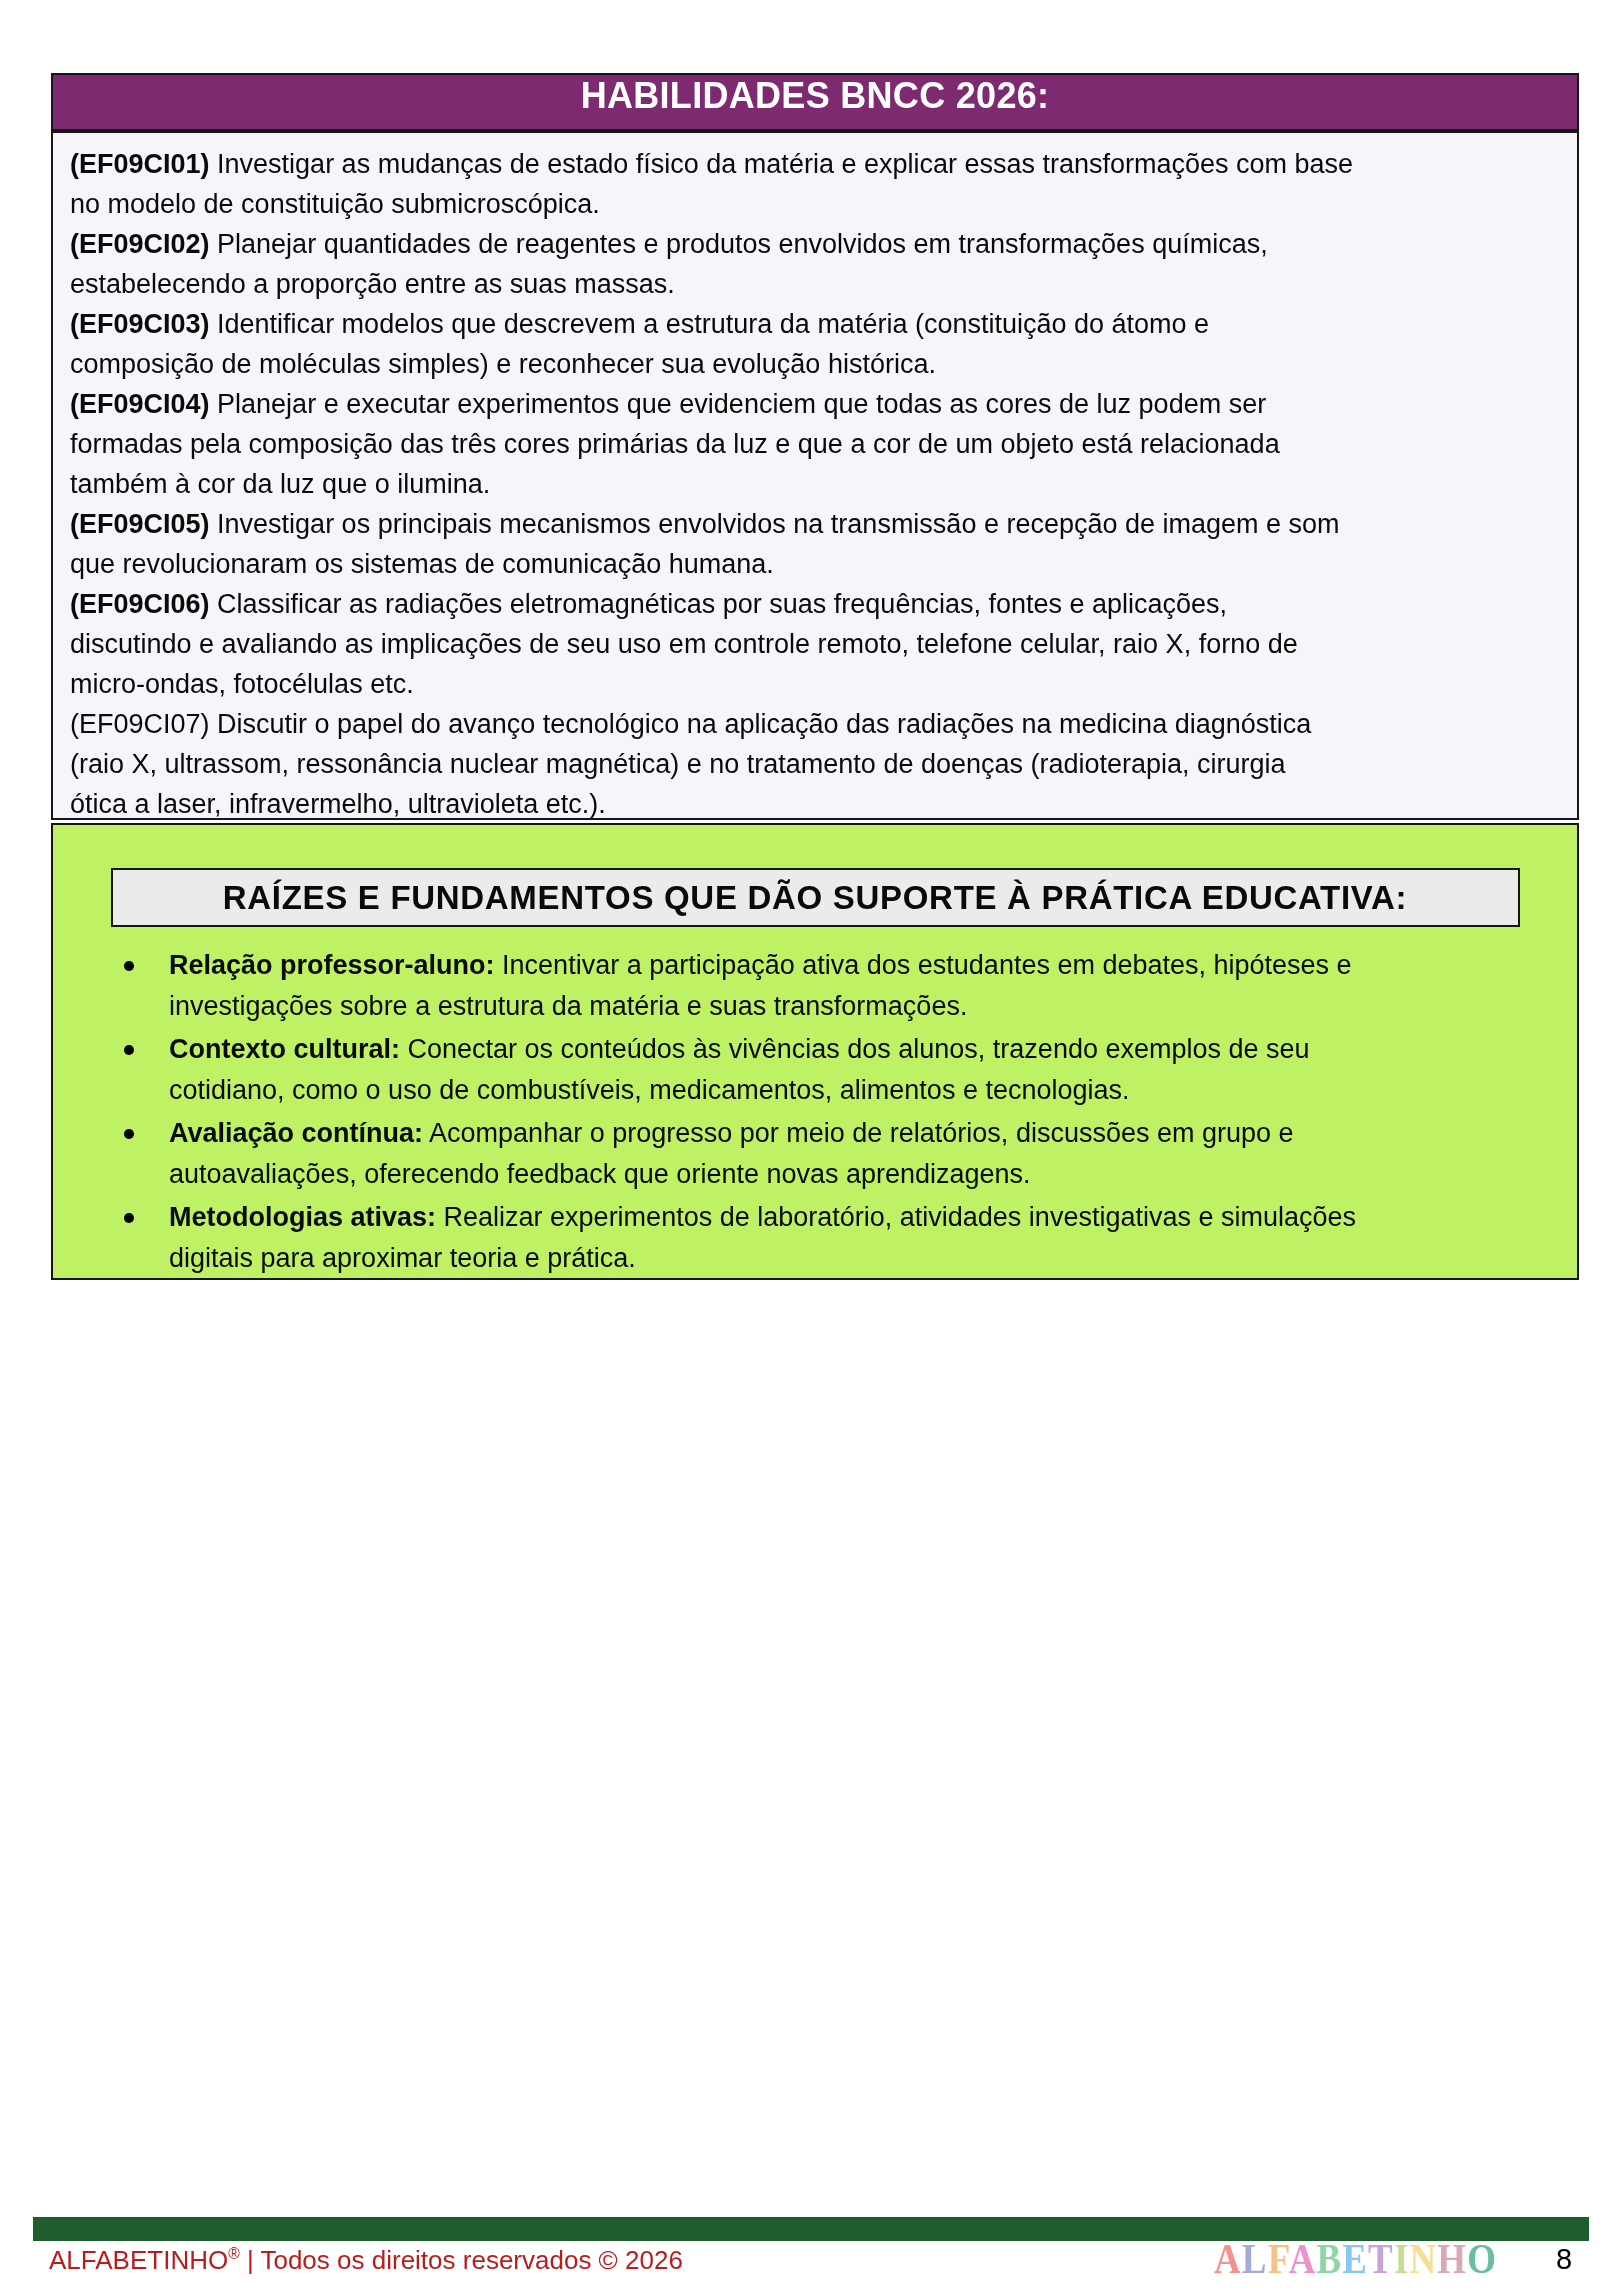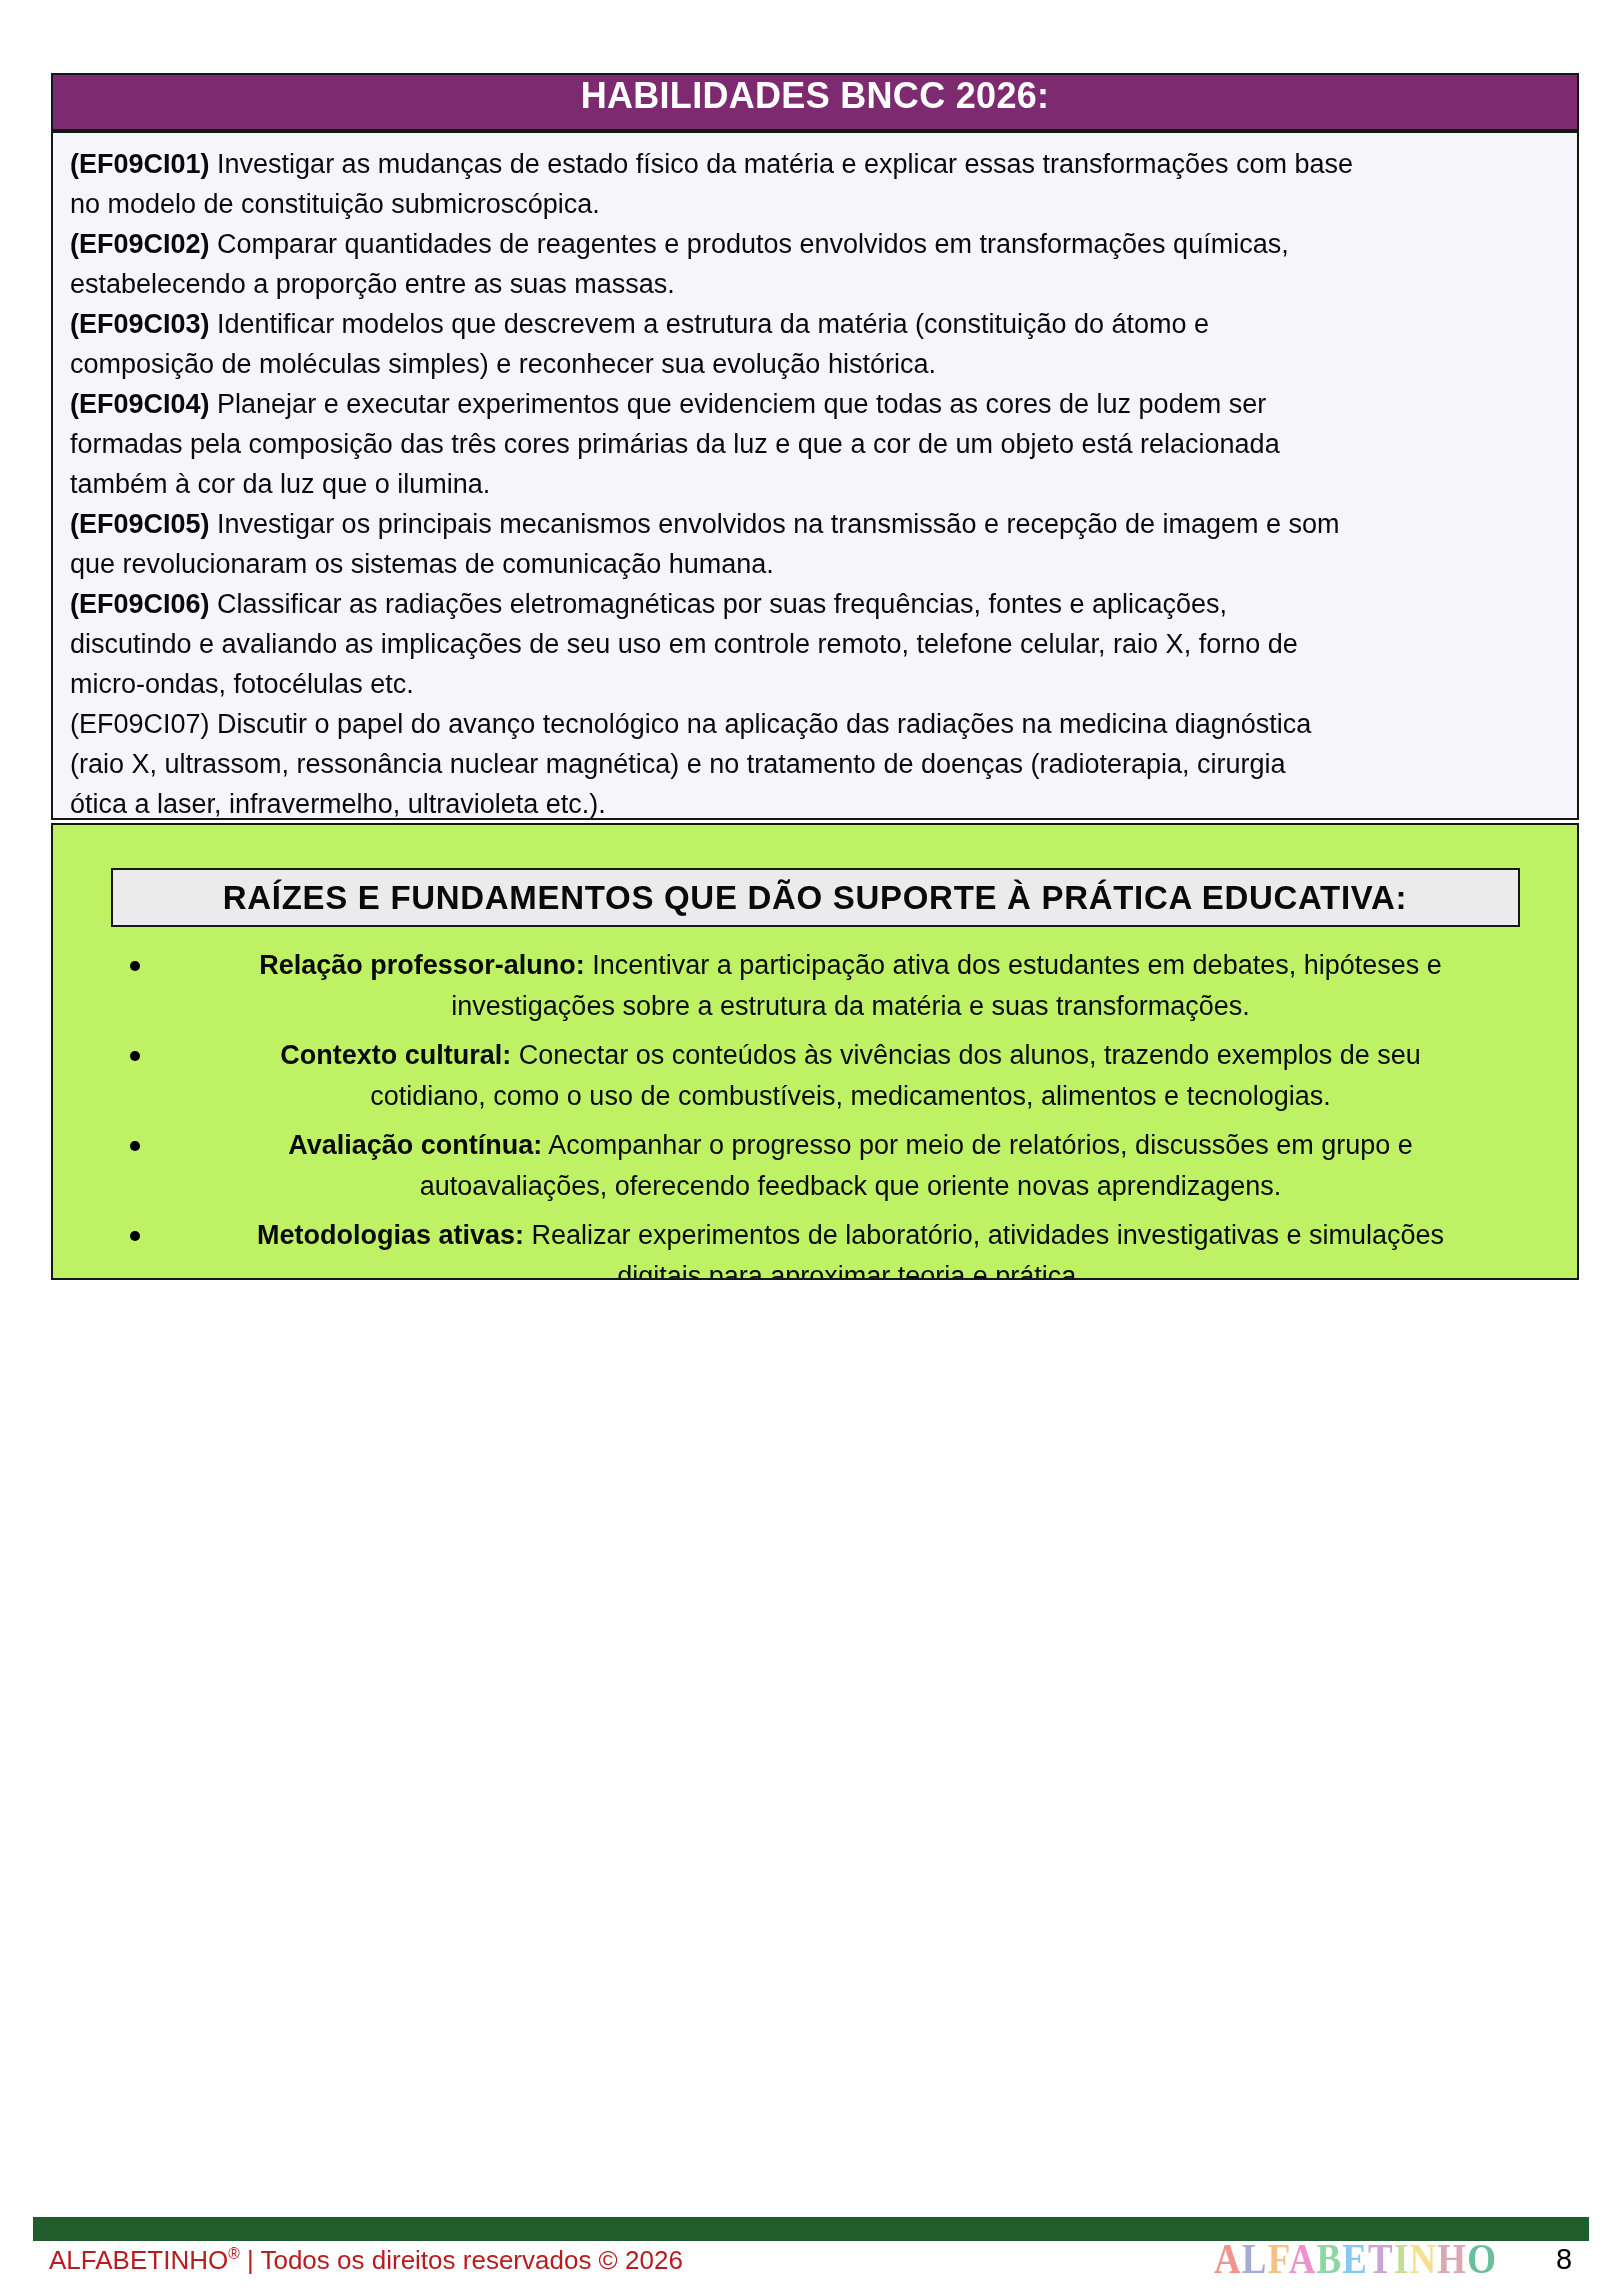--- a/index.html
+++ b/index.html
@@ -50,22 +50,21 @@
   }
   ul.bullets{
     list-style:none;
     margin:18.3px 43px 0 68px;
     padding:0;
     font-size:27px;line-height:41px;
   }
   ul.bullets li{
     position:relative;
     padding-left:46px;
-    margin:8px;
-    text-align:center;
+    margin:2px;
   }
   ul.bullets li .dot{
     position:absolute;left:1.3px;top:15.7px;
     width:9.8px;height:9.8px;border-radius:50%;
     background:#000000;
   }
   .footer-bar{
     position:absolute;left:33px;top:2217px;width:1556px;height:23.6px;
     background:#215c2c;
   }
@@ -91,21 +90,21 @@
 
 <div class="page">
 
   <div class="banner">
     <span>HABILIDADES BNCC 2026:</span>
   </div>
 
   <div class="box1">
     <p><span class="b">(EF09CI01)</span><span class="pre"> Investigar as mudanças de estado físico da matéria e explicar essas transformações com base
 no modelo de constituição submicroscópica.</span></p>
-    <p><span class="b">(EF09CI02)</span><span class="pre"> Comparar quantidades de reagentes e produtos envolvidos em transformações químicas,
+    <p><span class="b">(EF09CI02)</span><span class="pre"> Planejar quantidades de reagentes e produtos envolvidos em transformações químicas,
 estabelecendo a proporção entre as suas massas.</span></p>
     <p><span class="b">(EF09CI03)</span><span class="pre"> Identificar modelos que descrevem a estrutura da matéria (constituição do átomo e
 composição de moléculas simples) e reconhecer sua evolução histórica.</span></p>
     <p><span class="b">(EF09CI04)</span><span class="pre"> Planejar e executar experimentos que evidenciem que todas as cores de luz podem ser
 formadas pela composição das três cores primárias da luz e que a cor de um objeto está relacionada
 também à cor da luz que o ilumina.</span></p>
     <p><span class="b">(EF09CI05)</span><span class="pre"> Investigar os principais mecanismos envolvidos na transmissão e recepção de imagem e som
 que revolucionaram os sistemas de comunicação humana.</span></p>
     <p><span class="b">(EF09CI06)</span><span class="pre"> Classificar as radiações eletromagnéticas por suas frequências, fontes e aplicações,
 discutindo e avaliando as implicações de seu uso em controle remoto, telefone celular, raio X, forno de

